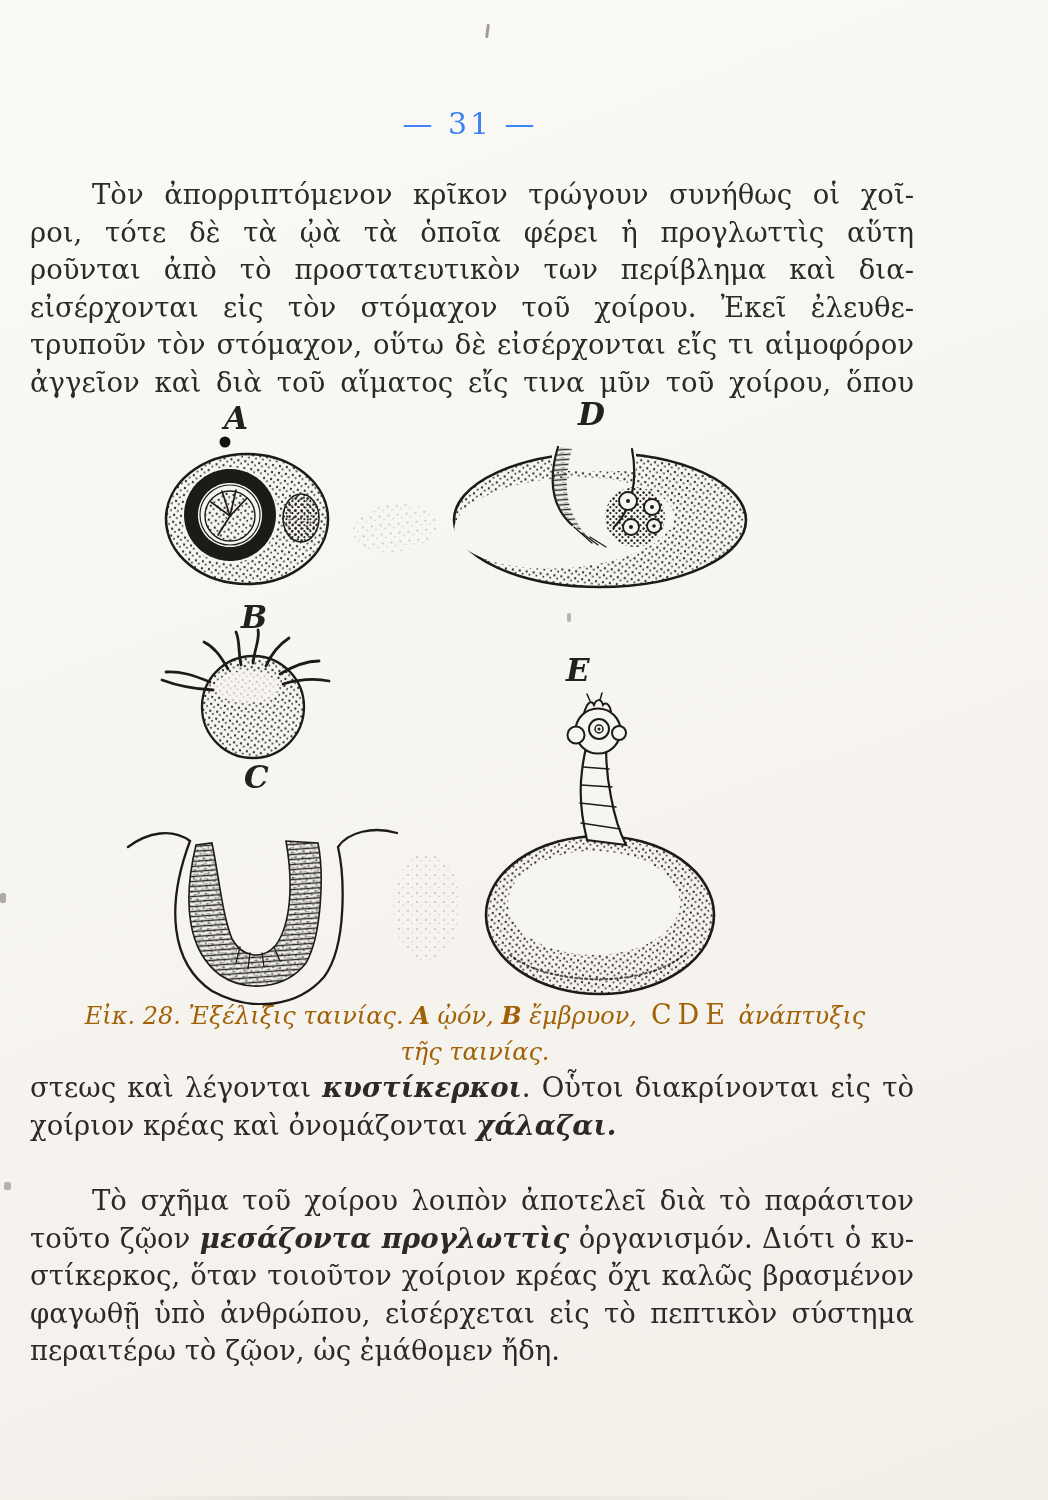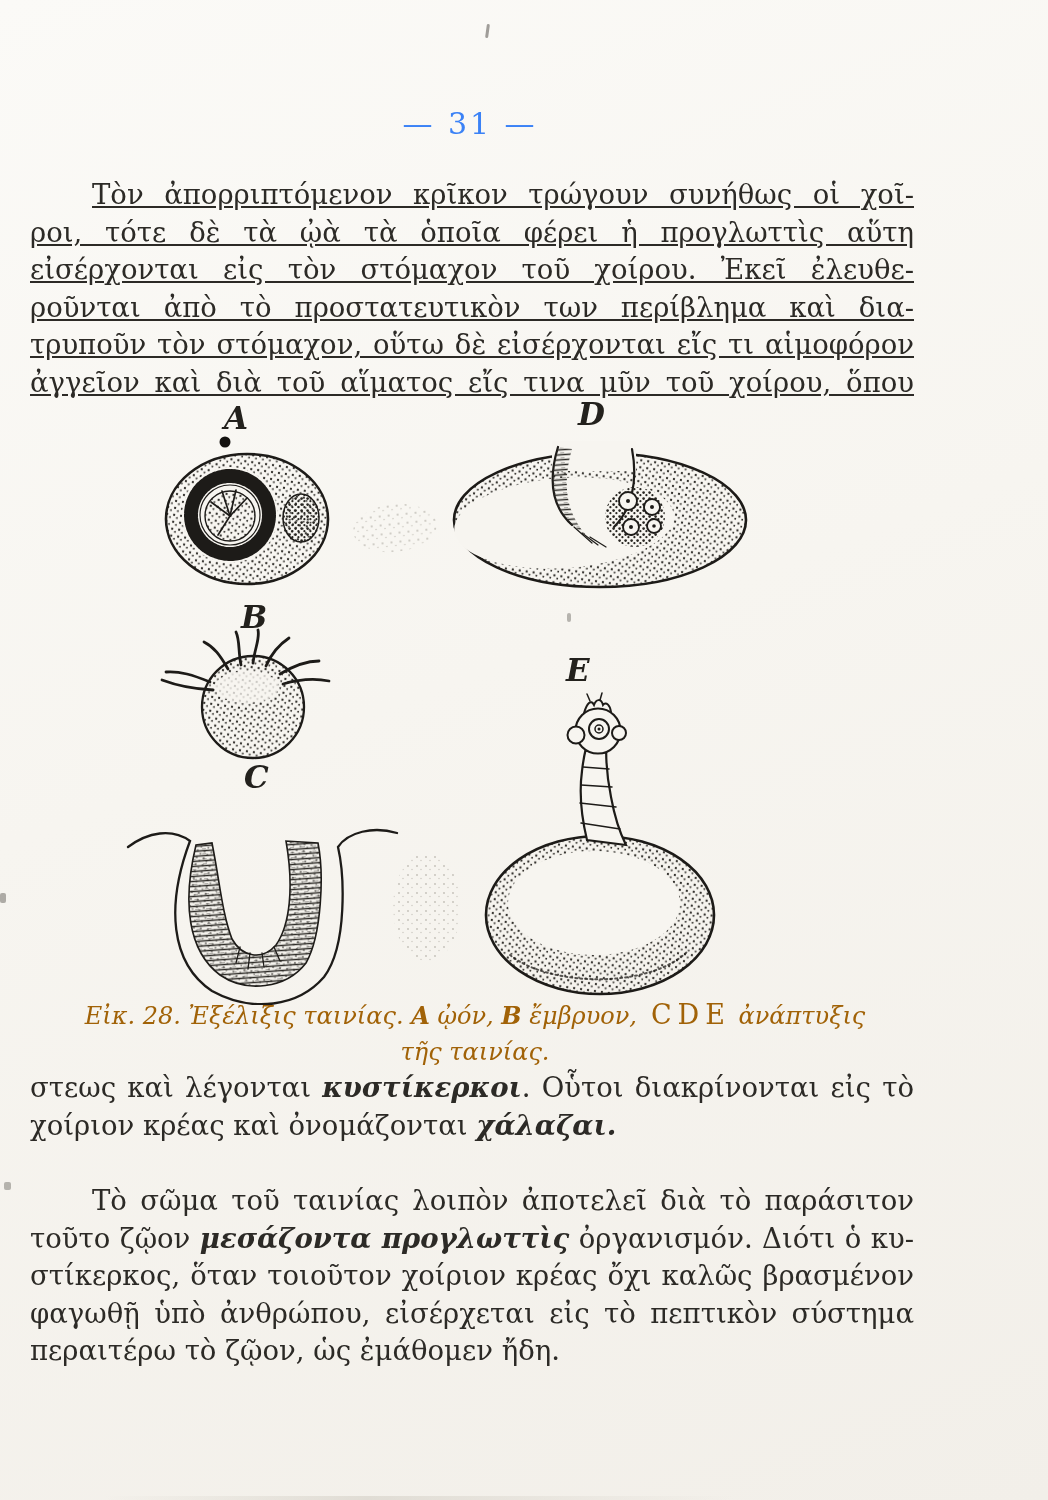--- a/index.html
+++ b/index.html
@@ -16,21 +16,21 @@
   }
   .page-number{
     position:absolute;top:106px;left:0;width:940px;
     text-align:center;font-size:30px;letter-spacing:3px;
     color:#3b82f6;
   }
   .textblock{
     position:absolute;left:30px;width:884px;
     font-size:27.5px;line-height:37.5px;
   }
-  #p1{top:176px;text-decoration:underline;}
+  #p1{top:176px;}
   #p2{top:1069px;}
   #p3{top:1182px;}
   .tline{display:block;min-height:37.5px;}
   .tline.just{text-align:justify;text-align-last:justify;}
   .tline.ind{text-indent:62px;}
   .bi{font-weight:bold;font-style:italic;}
   .caps{font-style:normal;letter-spacing:6px;margin-left:14px;font-size:27px;}
   .caption-block{
     position:absolute;left:70px;top:997px;width:810px;
     font-style:italic;font-size:24px;line-height:36px;
@@ -57,22 +57,22 @@
     background:linear-gradient(90deg,transparent 10%,#d8d4cb 35%,transparent 70%);opacity:.7;}
 </style>
 </head>
 <body>
 
 <div class="page-number">— 31 —</div>
 
 <div id="p1" class="textblock">
     <div class="tline just ind"><span>Τὸν ἀπορριπτόμενον κρῖκον τρώγουν συνήθως οἱ χοῖ-</span></div>
     <div class="tline just"><span>ροι, τότε δὲ τὰ ᾠὰ τὰ ὁποῖα φέρει ἡ προγλωττὶς αὕτη</span></div>
+    <div class="tline just"><span>ροῦνται ἀπὸ τὸ προστατευτικὸν των περίβλημα καὶ δια-</span></div>
     <div class="tline just"><span>εἰσέρχονται εἰς τὸν στόμαχον τοῦ χοίρου. Ἐκεῖ ἐλευθε-</span></div>
-    <div class="tline just"><span>ροῦνται ἀπὸ τὸ προστατευτικὸν των περίβλημα καὶ δια-</span></div>
     <div class="tline just"><span>τρυποῦν τὸν στόμαχον, οὕτω δὲ εἰσέρχονται εἴς τι αἱμοφόρον</span></div>
     <div class="tline just"><span>ἀγγεῖον καὶ διὰ τοῦ αἵματος εἴς τινα μῦν τοῦ χοίρου, ὅπου</span></div>
   </div>
 
 <svg class="figure-svg" viewBox="0 0 720 610" xmlns="http://www.w3.org/2000/svg">
   <defs>
     <pattern id="st1" width="7" height="7" patternUnits="userSpaceOnUse" patternTransform="rotate(8)">
       <circle cx="2" cy="2" r="1.15" fill="#2c2a26"></circle>
       <circle cx="5.2" cy="4.8" r="0.95" fill="#2c2a26"></circle>
     </pattern>
@@ -199,21 +199,21 @@
 <div class="caption-block">
     <div class="tline"><span>Εἰκ. 28. Ἐξέλιξις ταινίας. </span><span class="bi">A</span><span> ᾠόν, </span><span class="bi">B</span><span> ἔμβρυον,</span><span class="caps">CDE</span><span> ἀνάπτυξις</span></div>
     <div class="tline"><span>τῆς ταινίας.</span></div>
   </div>
 
 <div id="p2" class="textblock">
     <div class="tline just"><span>στεως καὶ λέγονται </span><span class="bi">κυστίκερκοι</span><span>. Οὗτοι διακρίνονται εἰς τὸ</span></div>
     <div class="tline"><span>χοίριον κρέας καὶ ὀνομάζονται </span><span class="bi">χάλαζαι.</span></div>
   </div>
 <div id="p3" class="textblock">
-    <div class="tline just ind"><span>Τὸ σῶμα τοῦ ταινίας λοιπὸν ἀποτελεῖ διὰ τὸ παράσιτον</span></div>
+    <div class="tline just ind"><span>Τὸ σχῆμα τοῦ χοίρου λοιπὸν ἀποτελεῖ διὰ τὸ παράσιτον</span></div>
     <div class="tline just"><span>τοῦτο ζῷον </span><span class="bi">μεσάζοντα προγλωττὶς</span><span> ὀργανισμόν. Διότι ὁ κυ-</span></div>
     <div class="tline just"><span>στίκερκος, ὅταν τοιοῦτον χοίριον κρέας ὄχι καλῶς βρασμένον</span></div>
     <div class="tline just"><span>φαγωθῇ ὑπὸ ἀνθρώπου, εἰσέρχεται εἰς τὸ πεπτικὸν σύστημα</span></div>
     <div class="tline"><span>περαιτέρω τὸ ζῷον, ὡς ἐμάθομεν ἤδη.</span></div>
   </div>
 
 <div id="speck-top" class="speck"></div>
 <div id="speck-e" class="speck"></div>
 <div id="speck-left1" class="speck"></div>
 <div id="speck-left2" class="speck"></div>

